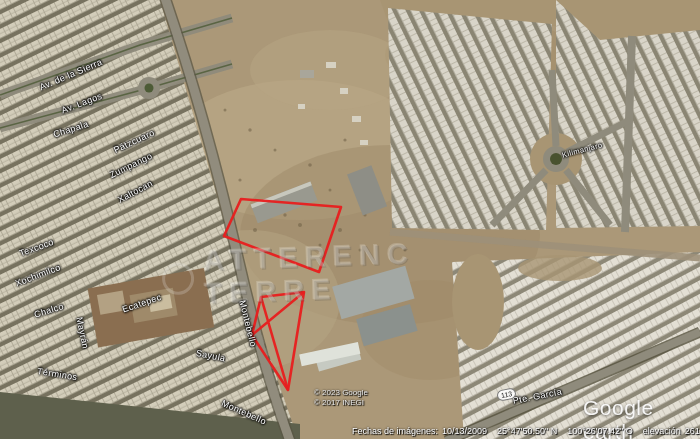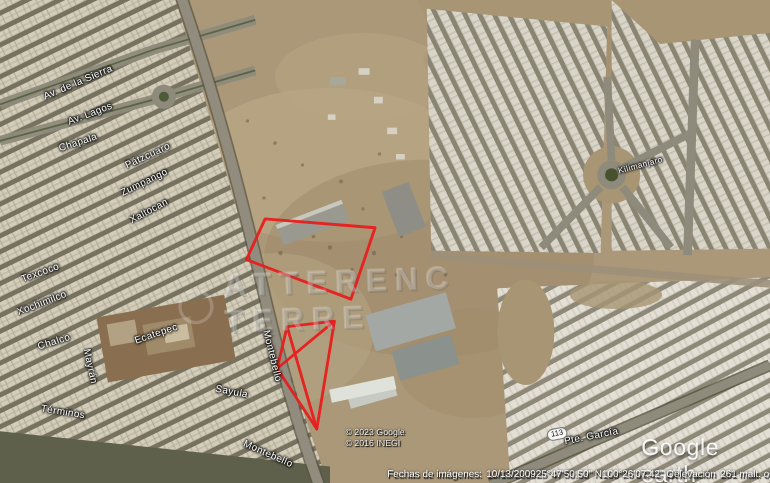--- a/index.html
+++ b/index.html
@@ -18,21 +18,21 @@
              transform:rotate(-2deg);pointer-events:none;}
   #watermark .ring{width:26px;height:26px;border:3px solid rgba(240,240,240,.22);
                    border-radius:50%;margin-right:10px;flex:0 0 auto;}
   #watermark .wm-text{font-size:29px;font-weight:bold;letter-spacing:7px;
              color:rgba(240,240,240,.17);
              text-shadow:1px 1px 0 rgba(70,70,70,.20),-1px -1px 0 rgba(255,255,255,.20);}
   #copyright{position:absolute;left:314px;top:388px;font-size:8px;line-height:10px;
              color:#e9e9e9;text-shadow:0 0 2px #000,1px 1px 1px #000;}
   #logo{position:absolute;left:583px;top:396px;font-size:21px;letter-spacing:.5px;
         color:rgba(255,255,255,.92);text-shadow:0 1px 3px rgba(0,0,0,.6);}
-  #statusbar{position:absolute;left:330px;right:4px;bottom:3px;display:flex;
+  #statusbar{position:absolute;left:330px;right:4px;bottom:3px;display:flex;gap:10px;
              align-items:center;justify-content:space-between;font-size:9px;color:#fff;
              white-space:nowrap;text-shadow:0 0 2px #000,1px 1px 1px #000;padding-left:22px;}
   .sb-group{display:flex;gap:4px;}
 </style>
 </head>
 <body>
 
 <div id="app">
 
   <svg id="terrain" width="700" height="439" viewBox="0 0 700 439">
@@ -179,21 +179,21 @@
   <span class="street" style="left:38px;top:366px;transform:rotate(9deg)">Términos</span>
   <span class="street" style="left:197px;top:348px;transform:rotate(11deg)">Sayula</span>
   <span class="street" style="left:247px;top:299px;transform:rotate(76deg)">Montebello</span>
   <span class="street" style="left:224px;top:398px;transform:rotate(24deg)">Montebello</span>
   <span class="street small" style="left:561px;top:151px;transform:rotate(-15deg)">Kilimanjaro</span>
   <span class="street" style="left:512px;top:396px;transform:rotate(-11deg)">Pte. García</span>
   <span class="shield" style="left:497px;top:389px;">113</span>
 
   <div id="copyright">
     <div>© 2023 Google</div>
-    <div>© 2016 INEGI</div>
+    <div>© 2017 INEGI</div>
   </div>
 
   <div id="logo">Google earth</div>
 
   <div id="statusbar">
     <span class="sb-group">
       <span>Fechas de imágenes:</span>
       <span>10/13/2009</span>
     </span>
     <span>25°47'50.50" N</span>

